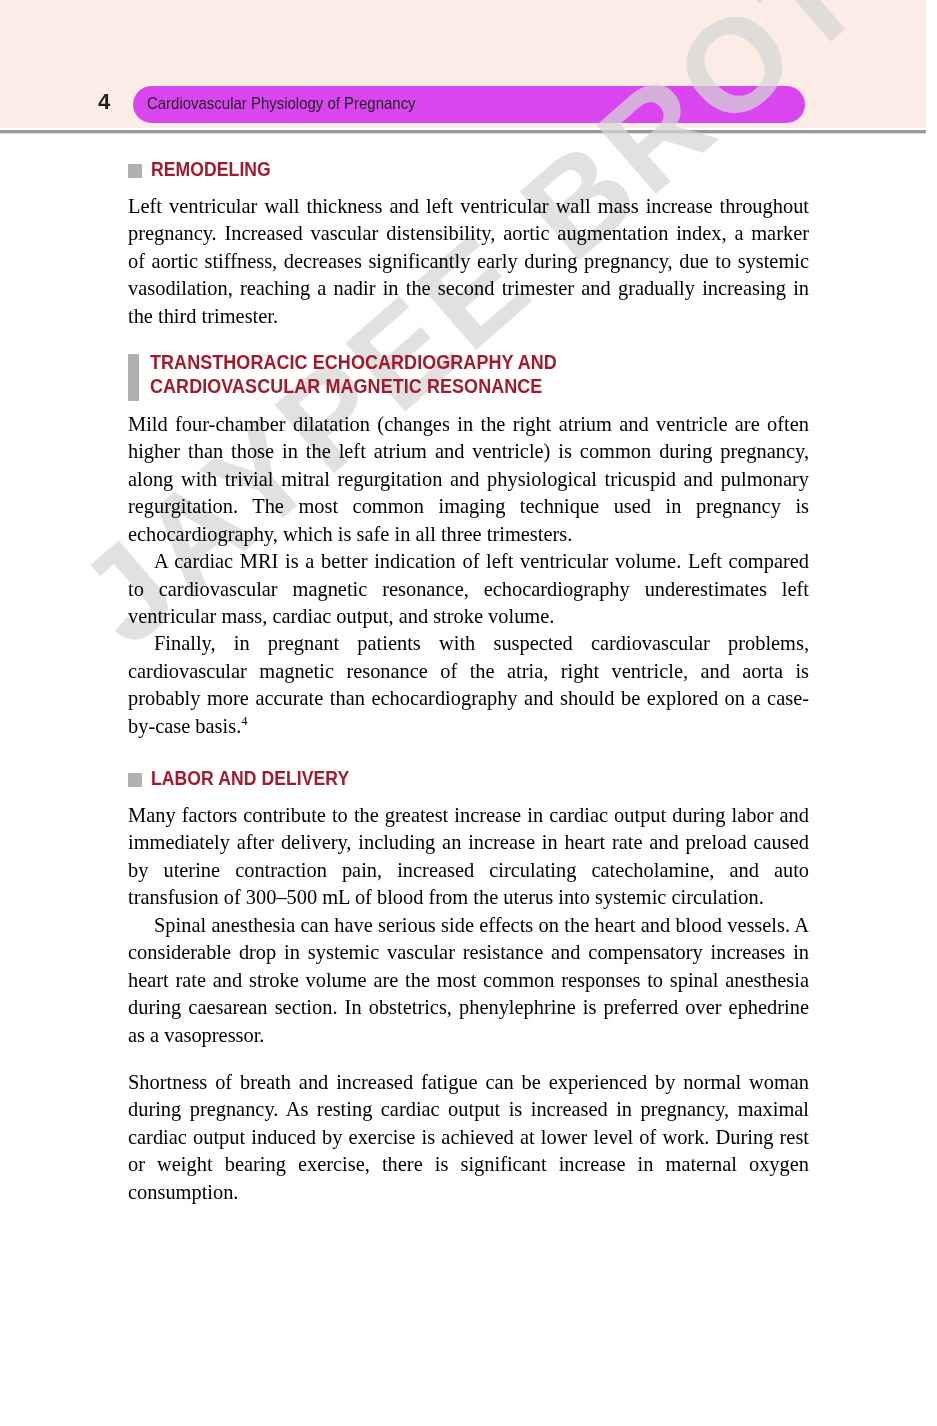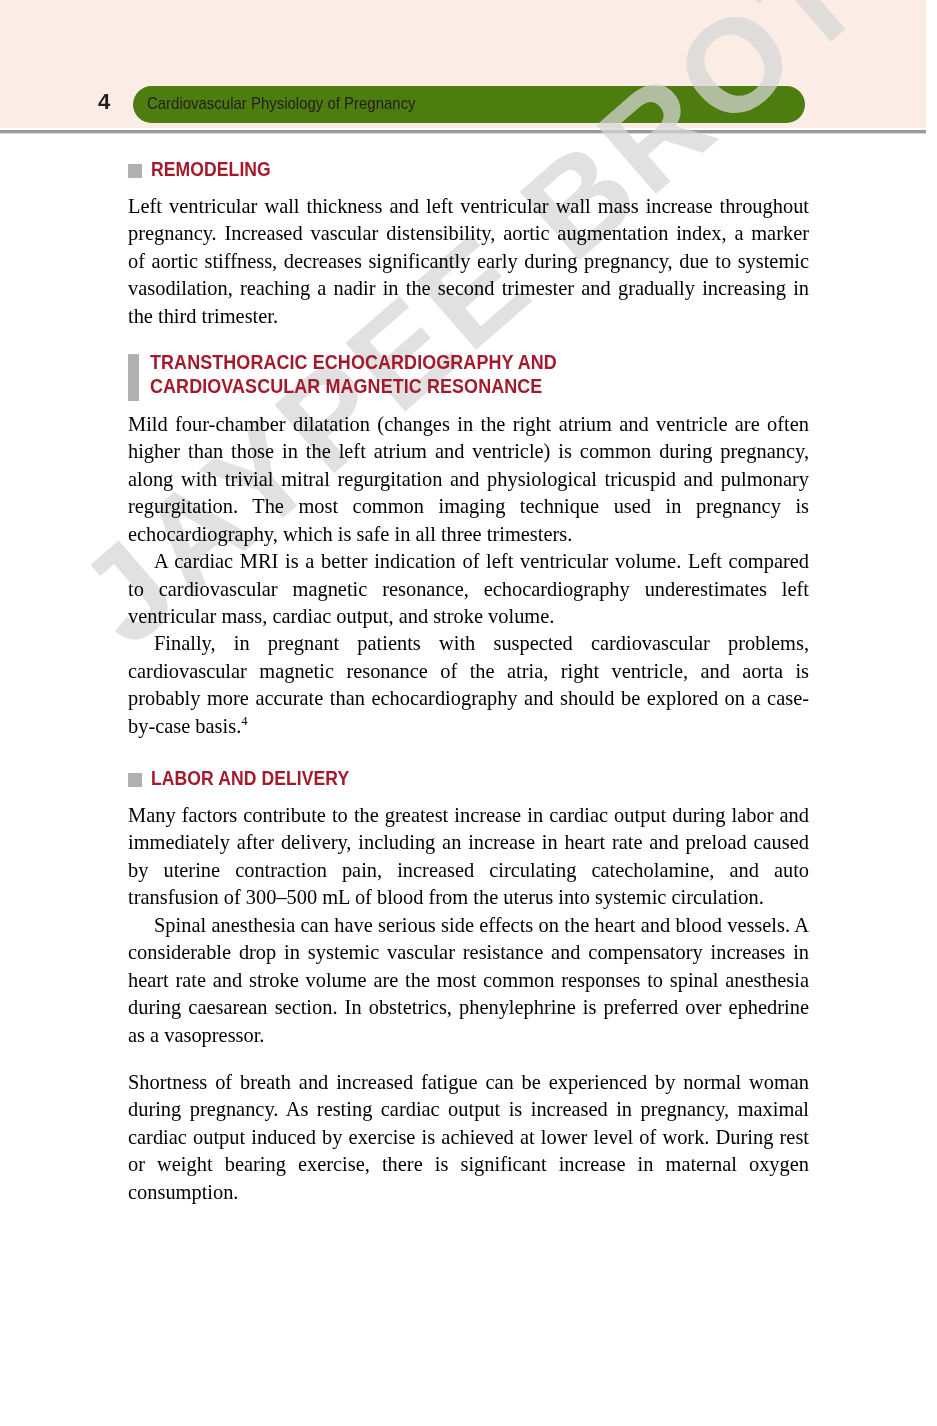--- a/index.html
+++ b/index.html
@@ -58,21 +58,21 @@
     font-size: 22px;
     color: #231f20;
     letter-spacing: -0.5px;
   }
   .header-pill {
     position: absolute;
     left: 133px;
     top: 86px;
     width: 672px;
     height: 37px;
-    background: #4d7c0f;
+    background: #d946ef;
     border-radius: 19px;
   }
   .header-pill-title {
     position: absolute;
     left: 14px;
     top: 8px;
     font-family: "Liberation Sans", "DejaVu Sans", sans-serif;
     font-size: 17px;
     color: #231f20;
     white-space: nowrap;

